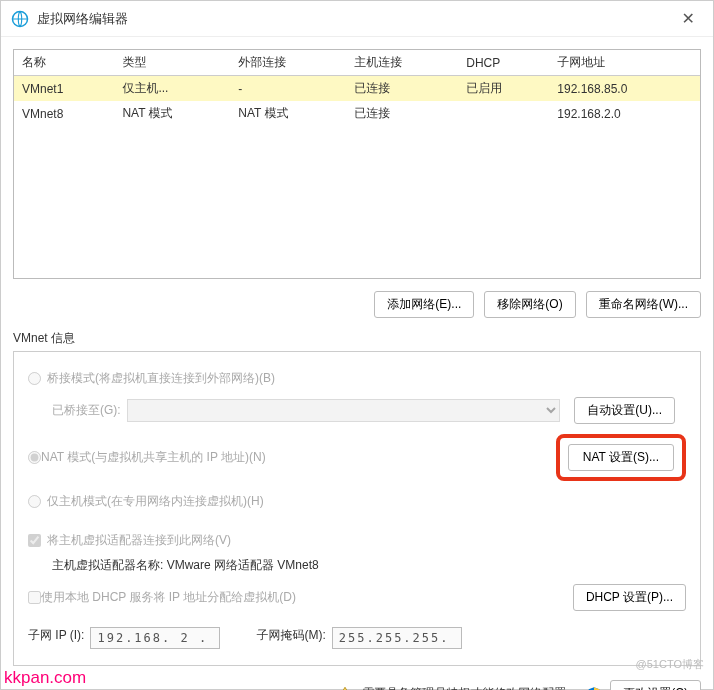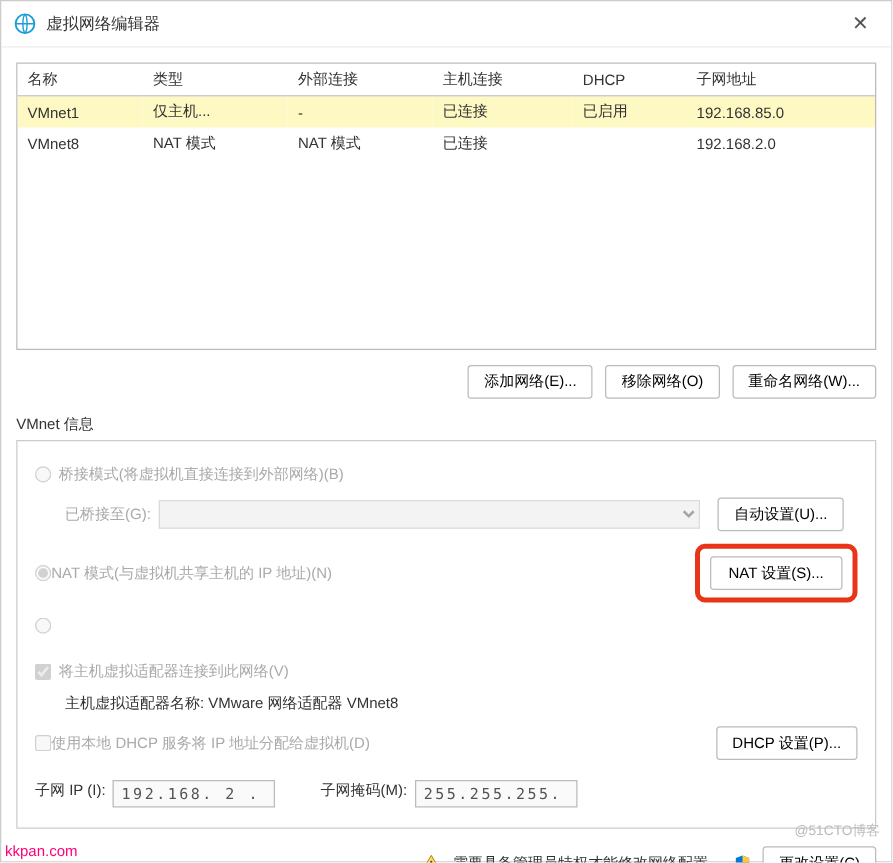--- a/index.html
+++ b/index.html
@@ -32,21 +32,21 @@
 .chk-row { display: flex; align-items: center; padding: 6px 0; }
 .chk-row input[type=checkbox] { margin-right: 6px; }
 .adapter-label { padding: 2px 0 8px 24px; font-size: 12px; }
 .dhcp-row { display: flex; align-items: center; justify-content: space-between; padding: 2px 0; }
 .ip-row { display: flex; align-items: flex-start; gap: 6px; padding: 14px 0 0; }
 .ip-row input[type=text] { padding: 3px 6px; border: 1px solid #bbb; font-family: monospace; letter-spacing: 2px; font-size: 12px; width: 130px; }
 .ip-row .gap { width: 24px; }
 .warn-row { display: flex; align-items: center; justify-content: flex-end; gap: 8px; padding: 14px 0 0; }
 .warn-row .tri { width: 18px; height: 18px; }
 .warn-row .shield { width: 16px; height: 16px; }
-.watermark { position: absolute; bottom: 2px; left: 4px; font-size: 12px; color: #f07; }
+.watermark { position: absolute; bottom: 2px; left: 4px; font-size: 17px; color: #f07; }
 .watermark2 { position: absolute; bottom: 18px; right: 10px; font-size: 11px; color: #bbb; }
 input[type=checkbox].chkgreen { accent-color: #0078d4; }
 input[type=radio].rgreen { accent-color: #0078d4; }
 .disabled-text { color: #aaa; }
 label { cursor: default; }
 </style>
 </head>
 <body>
 
 <div class="dialog">
@@ -120,20 +120,21 @@
           <input type="radio" class="rgreen" checked="" disabled="" style="">
           <label class="disabled-text">NAT 模式(与虚拟机共享主机的 IP 地址)(N)</label>
         </div>
         <div class="nat-highlight">
           <button class="std">NAT 设置(S)...</button>
         </div>
       </div>
 
       <div class="radio-row disabled">
         <input type="radio" class="rgreen" disabled="" style="">
+        <label class="disabled-text">仅主机模式(在专用网络内连接虚拟机)(H)</label>
       </div>
 
       <div class="chk-row" style="margin-top:10px;">
         <input type="checkbox" class="chkgreen" checked="" disabled="" style="">
         <label class="disabled-text">将主机虚拟适配器连接到此网络(V)</label>
       </div>
       <div class="adapter-label">主机虚拟适配器名称: VMware 网络适配器 VMnet8</div>
 
       <div class="dhcp-row">
         <div style="display:flex;align-items:center;">

